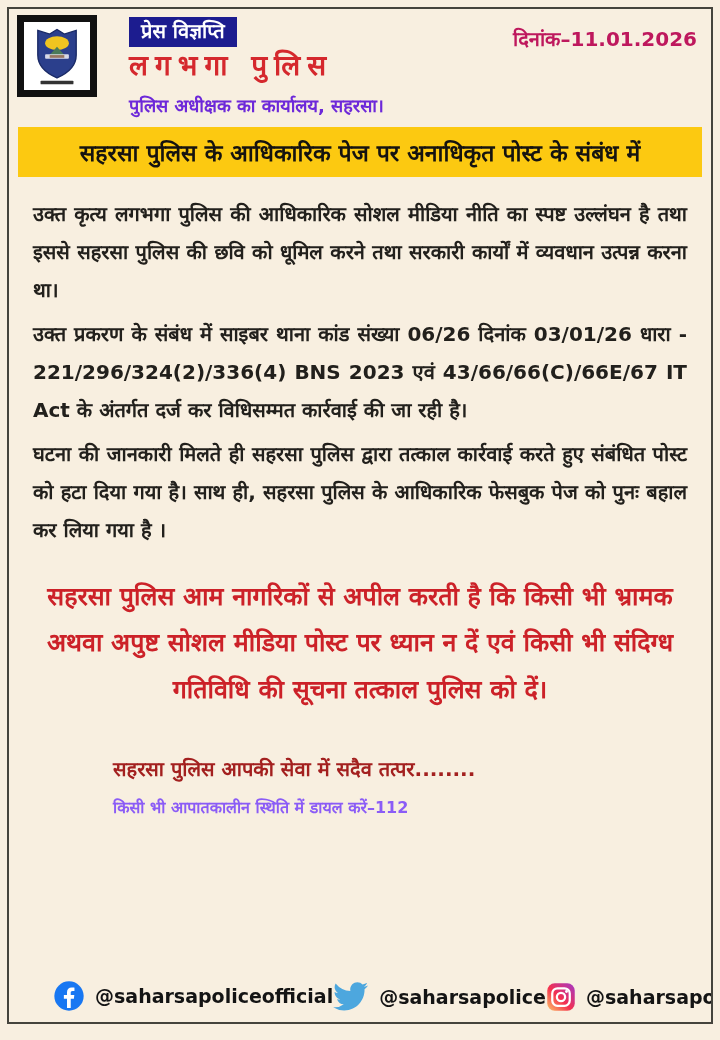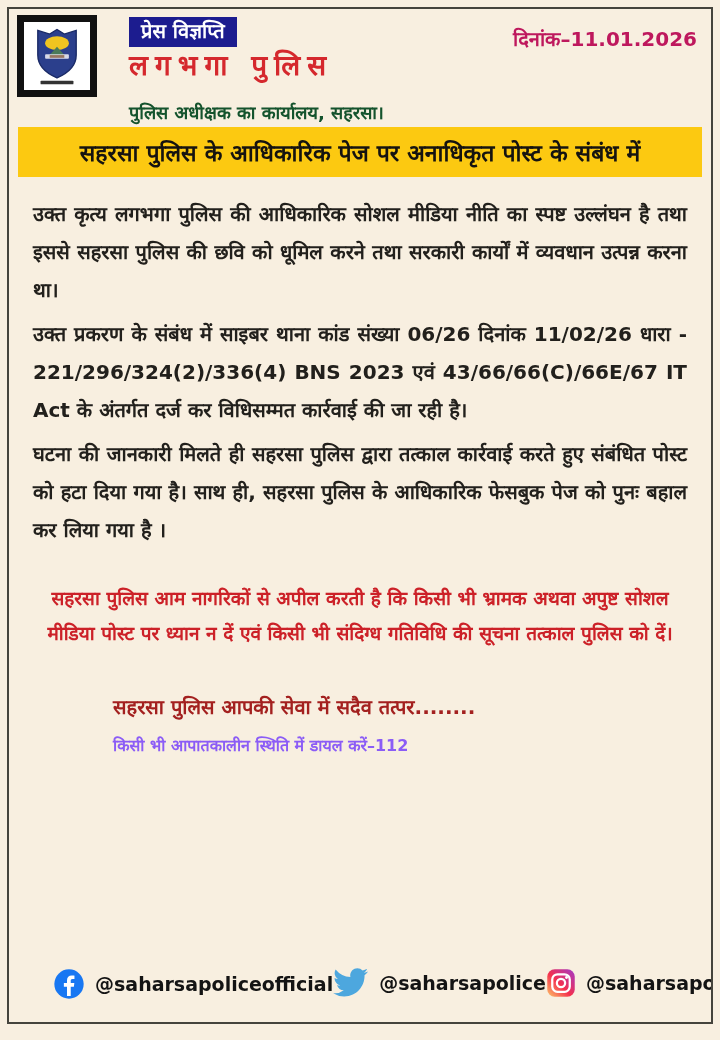--- a/index.html
+++ b/index.html
@@ -28,21 +28,21 @@
   }
   .press-chip{
     display:inline-block;background:#1c1c8f;color:#fff;
     font-size:20px;font-weight:bold;padding:1px 12px 3px 12px;line-height:1.3;
   }
   .org-name{
     margin-top:3px;font-size:28px;font-weight:bold;color:#d5282d;
     letter-spacing:7px;line-height:1.15;
   }
   .office-line{
-    margin-top:18px;font-size:18px;font-weight:bold;color:#14532d;
+    margin-top:11px;font-size:18px;font-weight:bold;color:#6d28d9;
   }
   .date-label{
     position:absolute;right:14px;top:16px;
     font-size:20px;font-weight:bold;color:#be185d;
   }
   
   .title-banner{
     margin:10px 9px 0 9px;background:#fcc911;
     min-height:50px;display:flex;align-items:center;justify-content:center;
     font-size:23px;font-weight:bold;color:#151310;
@@ -50,31 +50,31 @@
   }
   
   .body-text{
     padding:18px 24px 0 24px;color:#22201c;
   }
   .body-text p{
     margin:0 0 6px 0;font-size:20px;font-weight:600;
     line-height:1.9;text-align:justify;
   }
   .appeal{
-    margin-top:32px;padding:0 32px;
-    font-size:19px;font-weight:bold;color:#cc2128;
+    margin-top:25px;padding:0 32px;
+    font-size:25px;font-weight:bold;color:#cc2128;
     line-height:1.85;text-align:center;
   }
   .footer-block{margin-top:42px;padding-left:104px;}
   .footer-line1{font-size:20px;font-weight:bold;color:#a3201f;}
   .footer-line2{font-size:16px;font-weight:bold;color:#8b5cf6;margin-top:14px;}
   
   .social-bar{
     position:absolute;left:0;right:0;bottom:10px;height:44px;
-    display:flex;align-items:flex-start;justify-content:space-between;
+    display:flex;align-items:flex-end;justify-content:space-between;
     padding:0 44px;
   }
   .social-item{display:flex;align-items:center;gap:10px;}
   .social-item svg{display:block;}
   .handle{font-size:19px;font-weight:600;color:#141414;}
 </style>
 </head>
 <body>
 
 <div class="page">
@@ -96,21 +96,21 @@
         <div class="org-name">लगभगा पुलिस</div>
         <div class="office-line">पुलिस अधीक्षक का कार्यालय, सहरसा।</div>
       </div>
       <div class="date-label">दिनांक–11.01.2026</div>
     </div>
 
     <div class="title-banner">सहरसा पुलिस के आधिकारिक पेज पर अनाधिकृत पोस्ट के संबंध में</div>
 
     <div class="body-text">
       <p>उक्त कृत्य लगभगा पुलिस की आधिकारिक सोशल मीडिया नीति का स्पष्ट उल्लंघन है तथा इससे सहरसा पुलिस की छवि को धूमिल करने तथा सरकारी कार्यों में व्यवधान उत्पन्न करना था।</p>
-      <p>उक्त प्रकरण के संबंध में साइबर थाना कांड संख्या 06/26 दिनांक 11/02/26 धारा - 221/296/324(2)/336(4) BNS 2023 एवं 43/66/66(C)/66E/67 IT Act के अंतर्गत दर्ज कर विधिसम्मत कार्रवाई की जा रही है।</p>
+      <p>उक्त प्रकरण के संबंध में साइबर थाना कांड संख्या 06/26 दिनांक 03/01/26 धारा - 221/296/324(2)/336(4) BNS 2023 एवं 43/66/66(C)/66E/67 IT Act के अंतर्गत दर्ज कर विधिसम्मत कार्रवाई की जा रही है।</p>
       <p>घटना की जानकारी मिलते ही सहरसा पुलिस द्वारा तत्काल कार्रवाई करते हुए संबंधित पोस्ट को हटा दिया गया है। साथ ही, सहरसा पुलिस के आधिकारिक फेसबुक पेज को पुनः बहाल कर लिया गया है ।</p>
     </div>
 
     <div class="appeal">सहरसा पुलिस आम नागरिकों से अपील करती है कि किसी भी भ्रामक अथवा अपुष्ट सोशल मीडिया पोस्ट पर ध्यान न दें एवं किसी भी संदिग्ध गतिविधि की सूचना तत्काल पुलिस को दें।</div>
 
     <div class="footer-block">
       <div class="footer-line1">सहरसा पुलिस आपकी सेवा में  सदैव तत्पर........</div>
       <div class="footer-line2">किसी भी आपातकालीन स्थिति में  डायल करें–112</div>
     </div>
 

